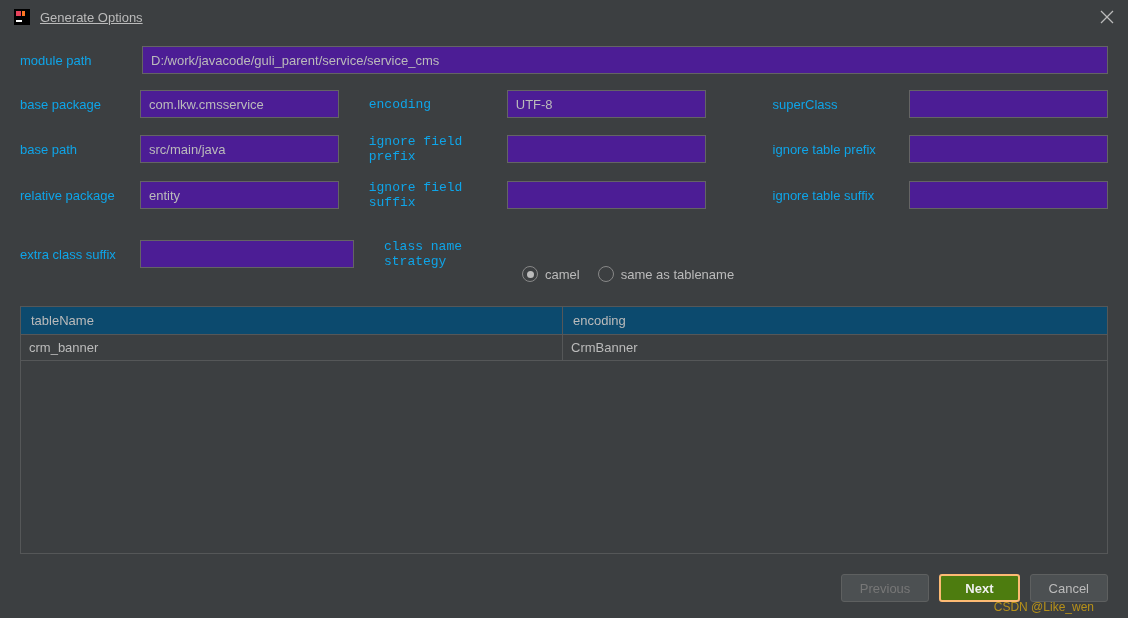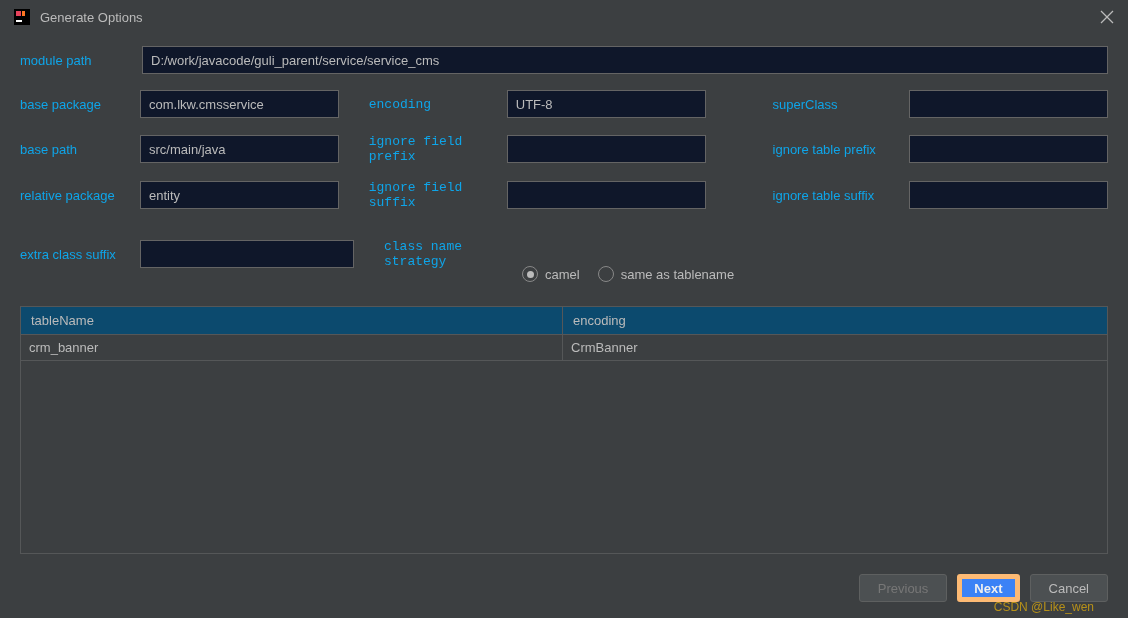--- a/index.html
+++ b/index.html
@@ -30,20 +30,21 @@
       gap: 10px;
     }
     .app-icon {
       width: 16px;
       height: 16px;
       display: inline-block;
     }
     .title-text {
       color: #bbbbbb;
       font-size: 13px;
+      text-decoration: underline;
     }
     .close-icon {
       width: 14px;
       height: 14px;
       cursor: pointer;
       color: #bbbbbb;
     }
     .form-area {
       padding: 12px 20px 8px 20px;
     }
@@ -61,21 +62,21 @@
     }
     .label {
       color: #0ea5e9;
       font-size: 13px;
       flex-shrink: 0;
     }
     .label-col1 { width: 110px; }
     .label-col2 { width: 128px; font-family: Liberation Mono, monospace; }
     .label-col3 { width: 126px; }
     .input {
-      background: #0f172a;
+      background: #4c1d95;
       border: 1px solid #646464;
       color: #bbbbbb;
       height: 28px;
       padding: 0 8px;
       font-size: 13px;
       font-family: inherit;
       outline: none;
     }
     .input-full {
       flex: 1;
@@ -168,25 +169,25 @@
       font-size: 13px;
       cursor: pointer;
       border-radius: 3px;
       font-family: inherit;
     }
     .btn.disabled {
       color: #777;
       cursor: default;
     }
     .btn.primary {
-      background: #3b82f6;
-      border: 5px solid #fdba74;
+      background: #4d7c0f;
+      border: 2px solid #fdba74;
       color: #f0f0f0;
       font-weight: 600;
-      padding: 0 12px;
+      padding: 0 24px;
     }
     .watermark {
       position: absolute;
       bottom: 4px;
       right: 34px;
       color: #eab308;
       font-size: 12px;
       opacity: 0.7;
       pointer-events: none;
     }

